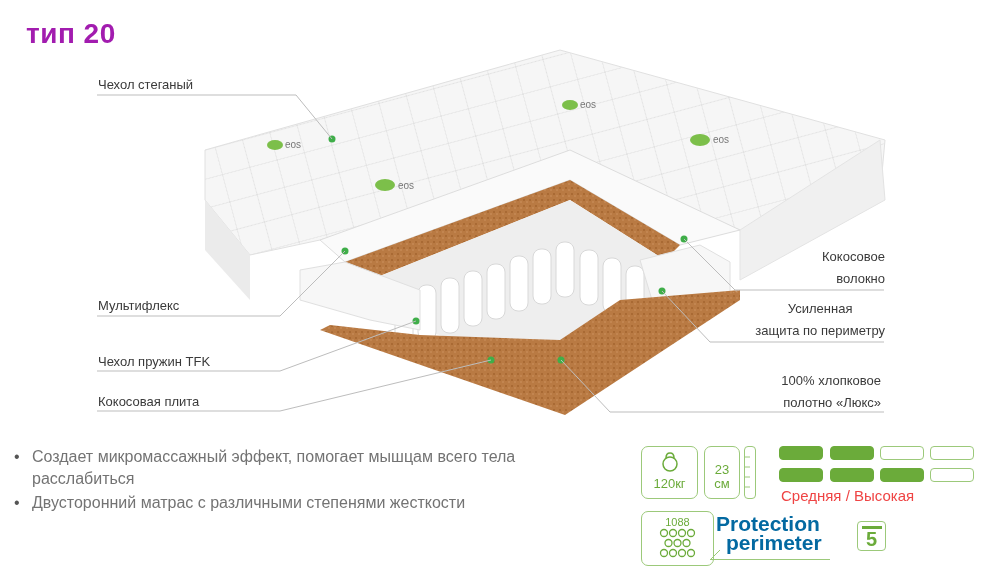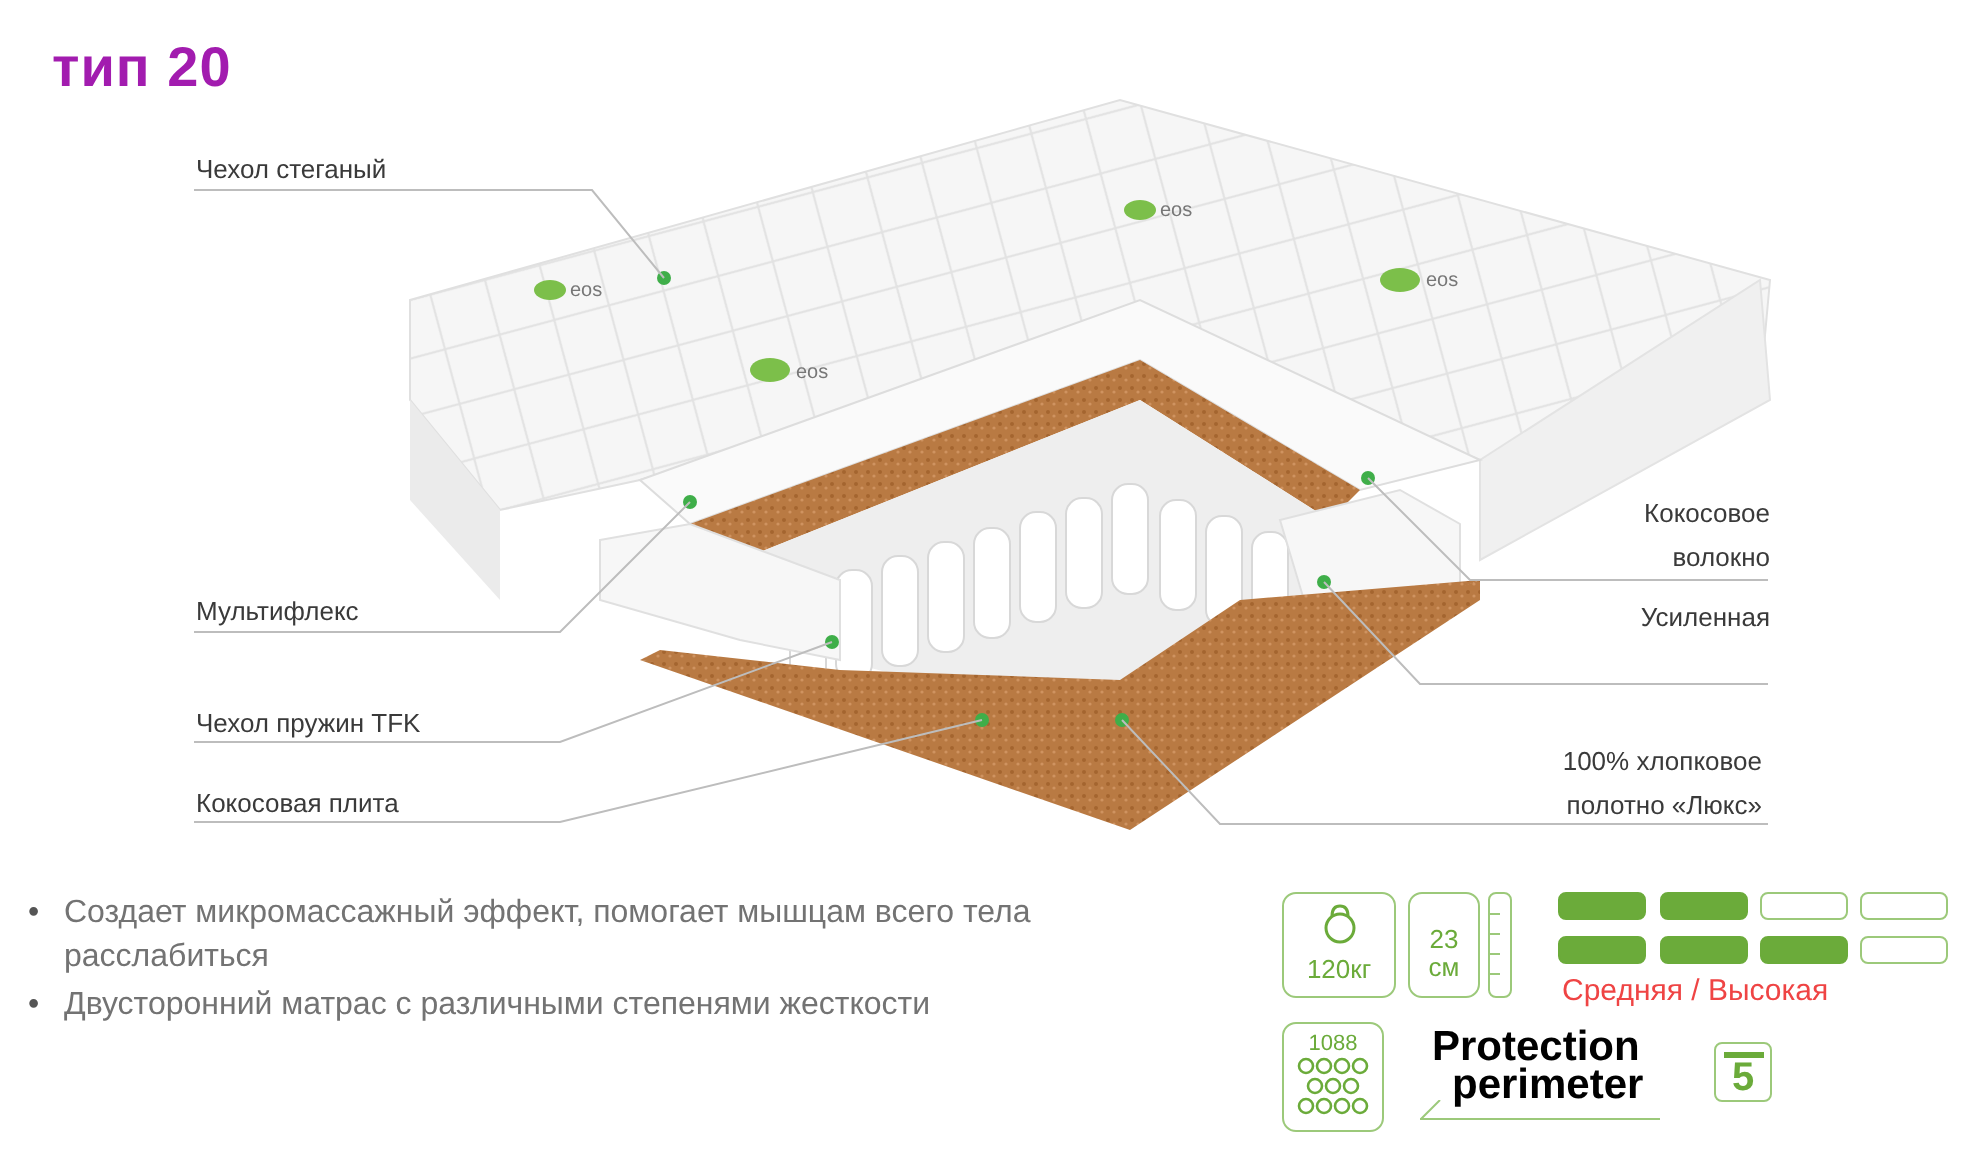--- a/index.html
+++ b/index.html
@@ -10,21 +10,21 @@
   .label.right { text-align: right; }
   .leader { position: absolute; left: 0; top: 0; width: 981px; height: 579px; pointer-events: none; }
   .mattress { position: absolute; left: 0; top: 0; width: 981px; height: 430px; }
   .bullets { position: absolute; left: 12px; top: 446px; width: 600px; font-size: 16px; color: #737373; line-height: 22px; list-style: none; }
   .bullets li { position: relative; padding-left: 20px; margin-bottom: 2px; }
   .bullets li::before { content: "•"; position: absolute; left: 2px; top: 0; color: #555; }
   .icon-box { position: absolute; border: 1.5px solid #9cc97a; border-radius: 7px; color: #6bab3a; text-align: center; }
   .bar { position: absolute; width: 44px; height: 14px; border-radius: 4px; border: 1.5px solid #9cc97a; }
   .bar.on { background: #6bab3a; border-color: #6bab3a; }
   .firm-label { position: absolute; left: 781px; top: 487px; font-size: 15px; color: #ef4444; }
-  .protect { position: absolute; left: 716px; top: 514px; color: #000000; font-weight: bold; font-size: 21px; line-height: 19px; }
+  .protect { position: absolute; left: 716px; top: 514px; color: #0369a1; font-weight: bold; font-size: 21px; line-height: 19px; }
 </style>
 </head>
 <body>
 
 <div class="title">тип 20</div>
 
 <svg class="mattress" viewBox="0 0 981 430">
   <defs>
     <linearGradient id="topg" x1="0" y1="0" x2="1" y2="1">
       <stop offset="0" stop-color="#f4f4f4"></stop>
@@ -111,20 +111,21 @@
 <div class="label" style="left:98px; top:295px;">Мультифлекс</div>
 <div class="label" style="left:98px; top:351px;">Чехол пружин TFK</div>
 <div class="label" style="left:98px; top:391px;">Кокосовая плита</div>
 
 <div class="label right" style="right:96px; top:246px;">
   <div>Кокосовое</div>
   <div>волокно</div>
 </div>
 <div class="label right" style="right:96px; top:298px;text-align:center;">
   <div>Усиленная</div>
+  <div>защита по периметру</div>
 </div>
 <div class="label right" style="right:100px; top:370px;">
   <div>100% хлопковое</div>
   <div>полотно «Люкс»</div>
 </div>
 
 <ul class="bullets">
   <li>Создает микромассажный эффект, помогает мышцам всего тела расслабиться</li>
   <li>Двусторонний матрас с различными степенями жесткости</li>
 </ul>
@@ -156,21 +157,21 @@
   <div class="bar on" style="left:830px; top:446px;"></div>
   <div class="bar" style="left:880px; top:446px;"></div>
   <div class="bar" style="left:930px; top:446px;"></div>
   <div class="bar on" style="left:779px; top:468px;"></div>
   <div class="bar on" style="left:830px; top:468px;"></div>
   <div class="bar on" style="left:880px; top:468px;"></div>
   <div class="bar" style="left:930px; top:468px;"></div>
 </div>
 <div class="firm-label">Средняя / Высокая</div>
 
-<div class="icon-box" style="left:641px; top:511px; width:51px; height:55px;">
+<div class="icon-box" style="left:641px; top:511px; width:73px; height:55px;">
   <div style="font-size:11px; margin-top:4px; line-height:12px;">1088</div>
   <svg width="40" height="32" viewBox="0 0 40 32">
     <g fill="none" stroke="#6bab3a" stroke-width="1.3">
       <circle cx="6" cy="5" r="3.5"></circle>
         <circle cx="15" cy="5" r="3.5"></circle>
         <circle cx="24" cy="5" r="3.5"></circle>
         <circle cx="33" cy="5" r="3.5"></circle>
       <circle cx="10.5" cy="15" r="3.5"></circle>
         <circle cx="19.5" cy="15" r="3.5"></circle>
         <circle cx="28.5" cy="15" r="3.5"></circle>

